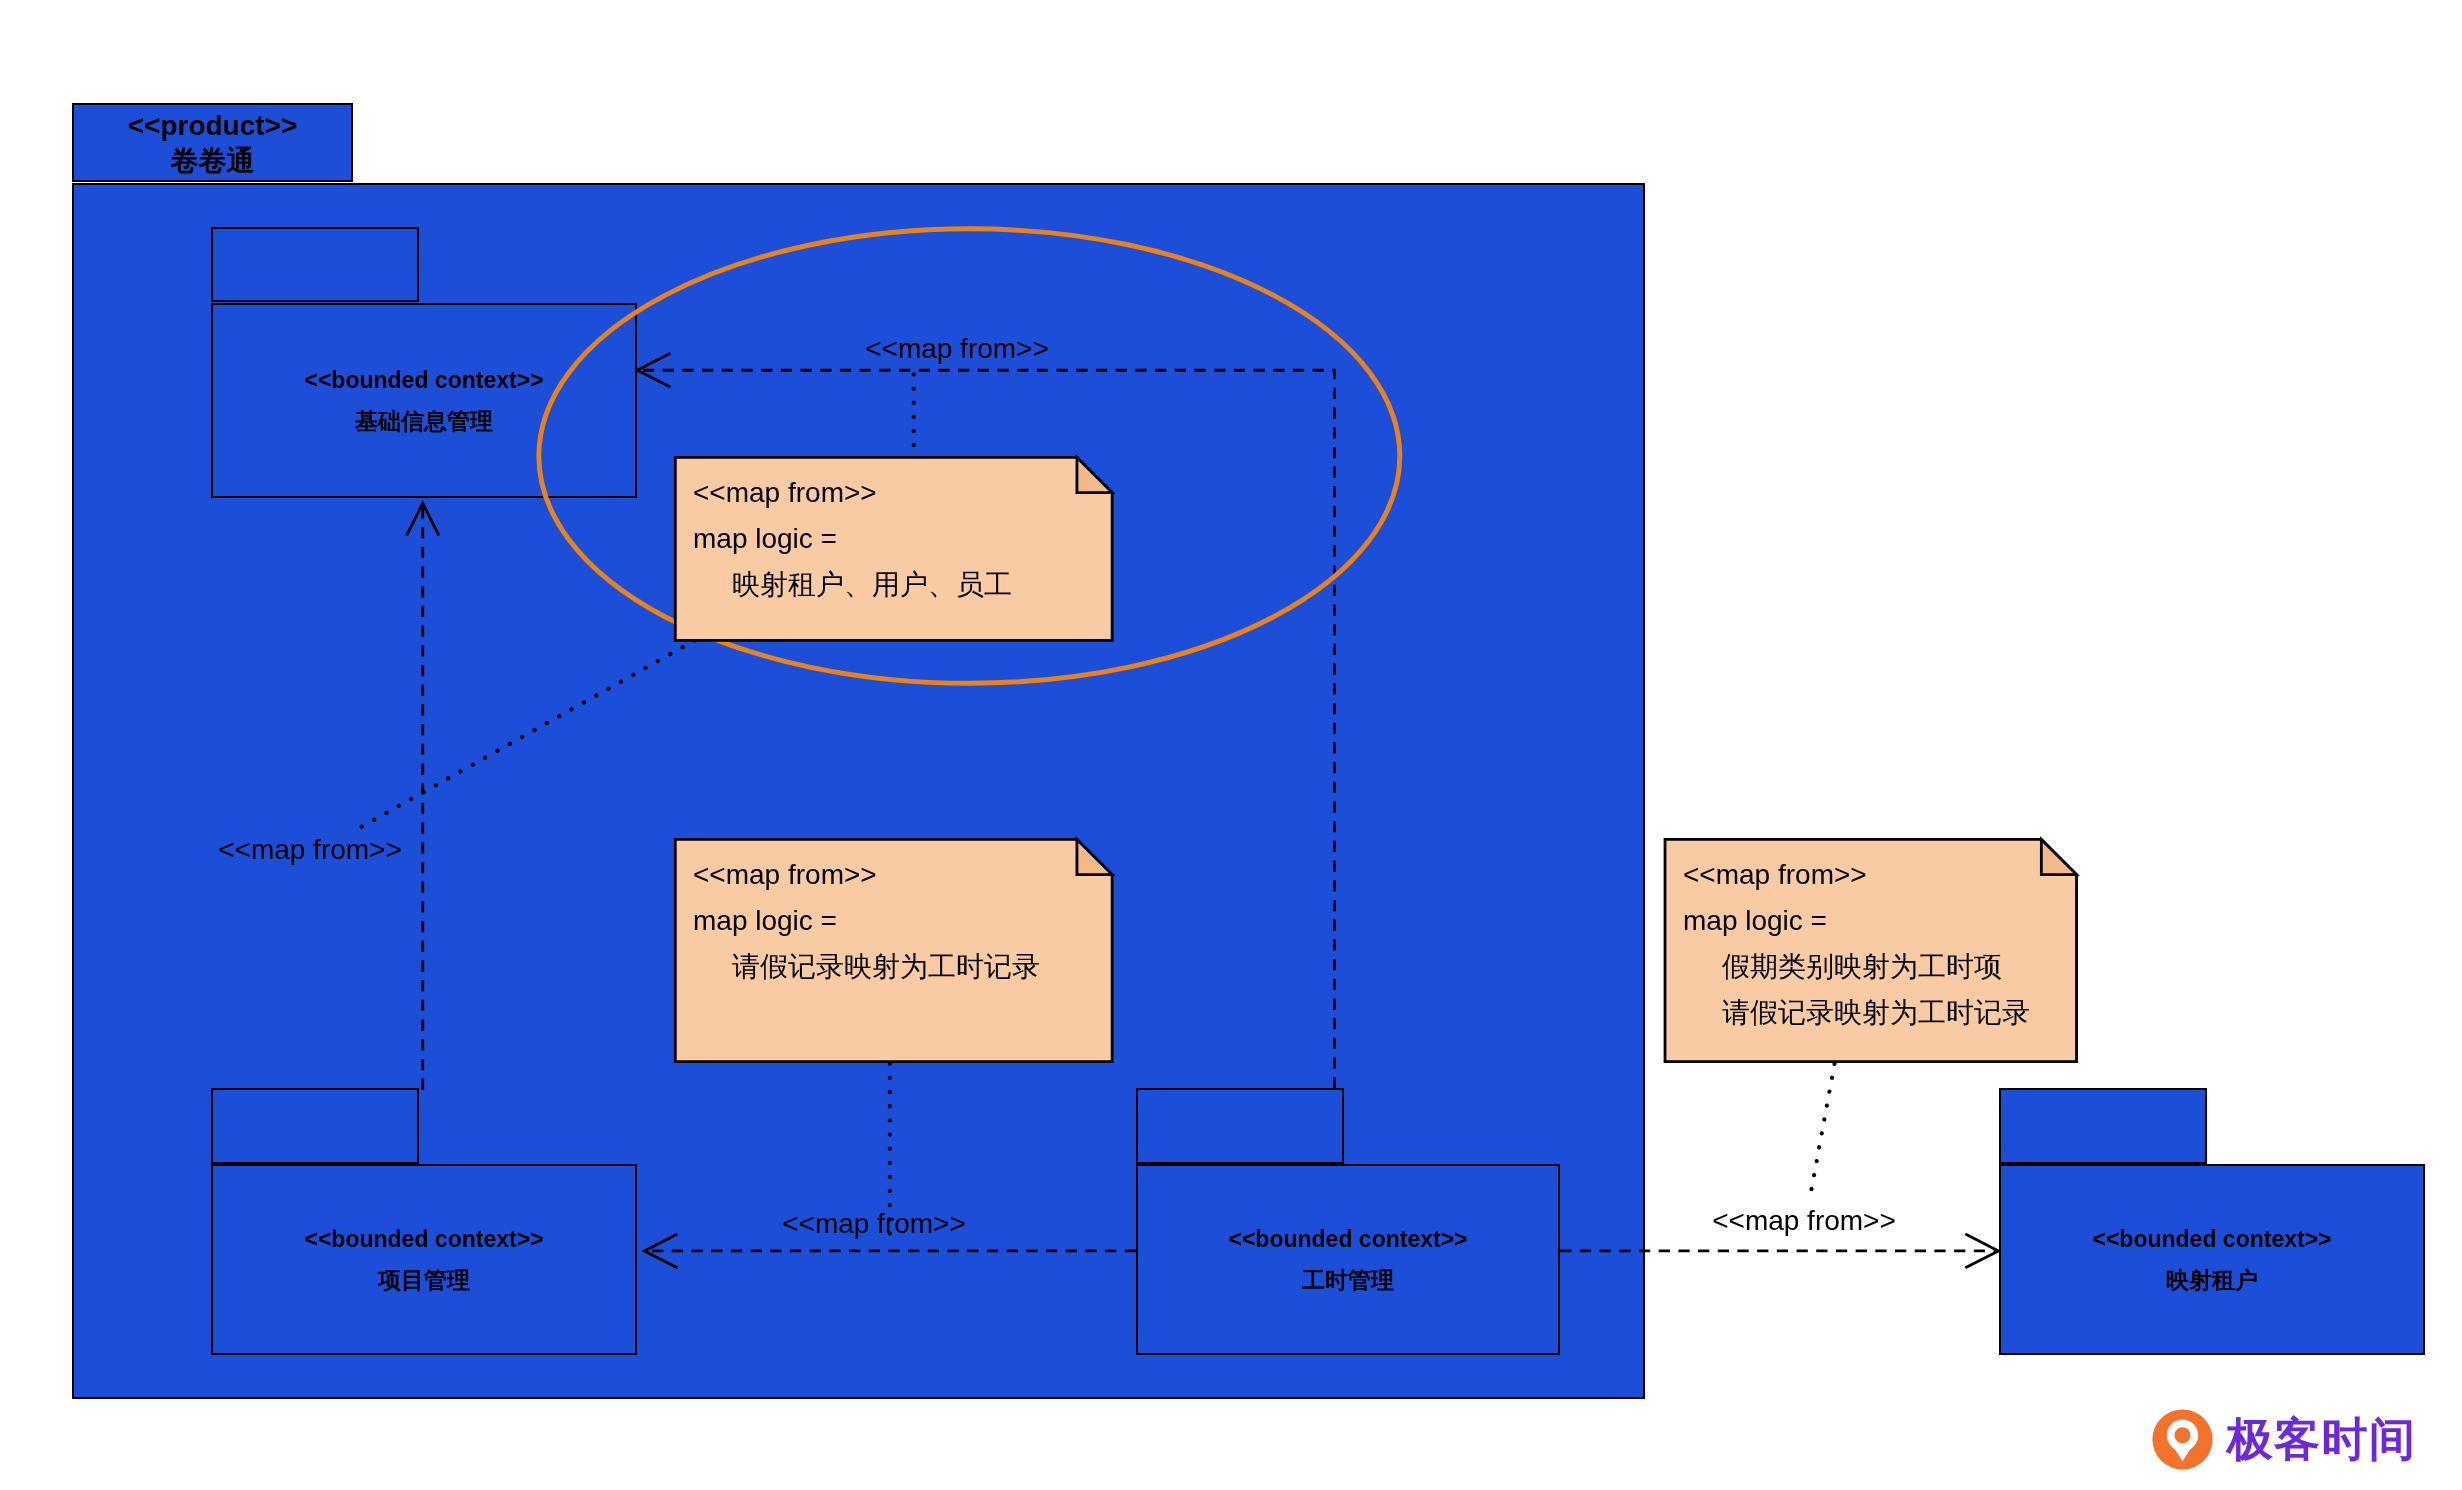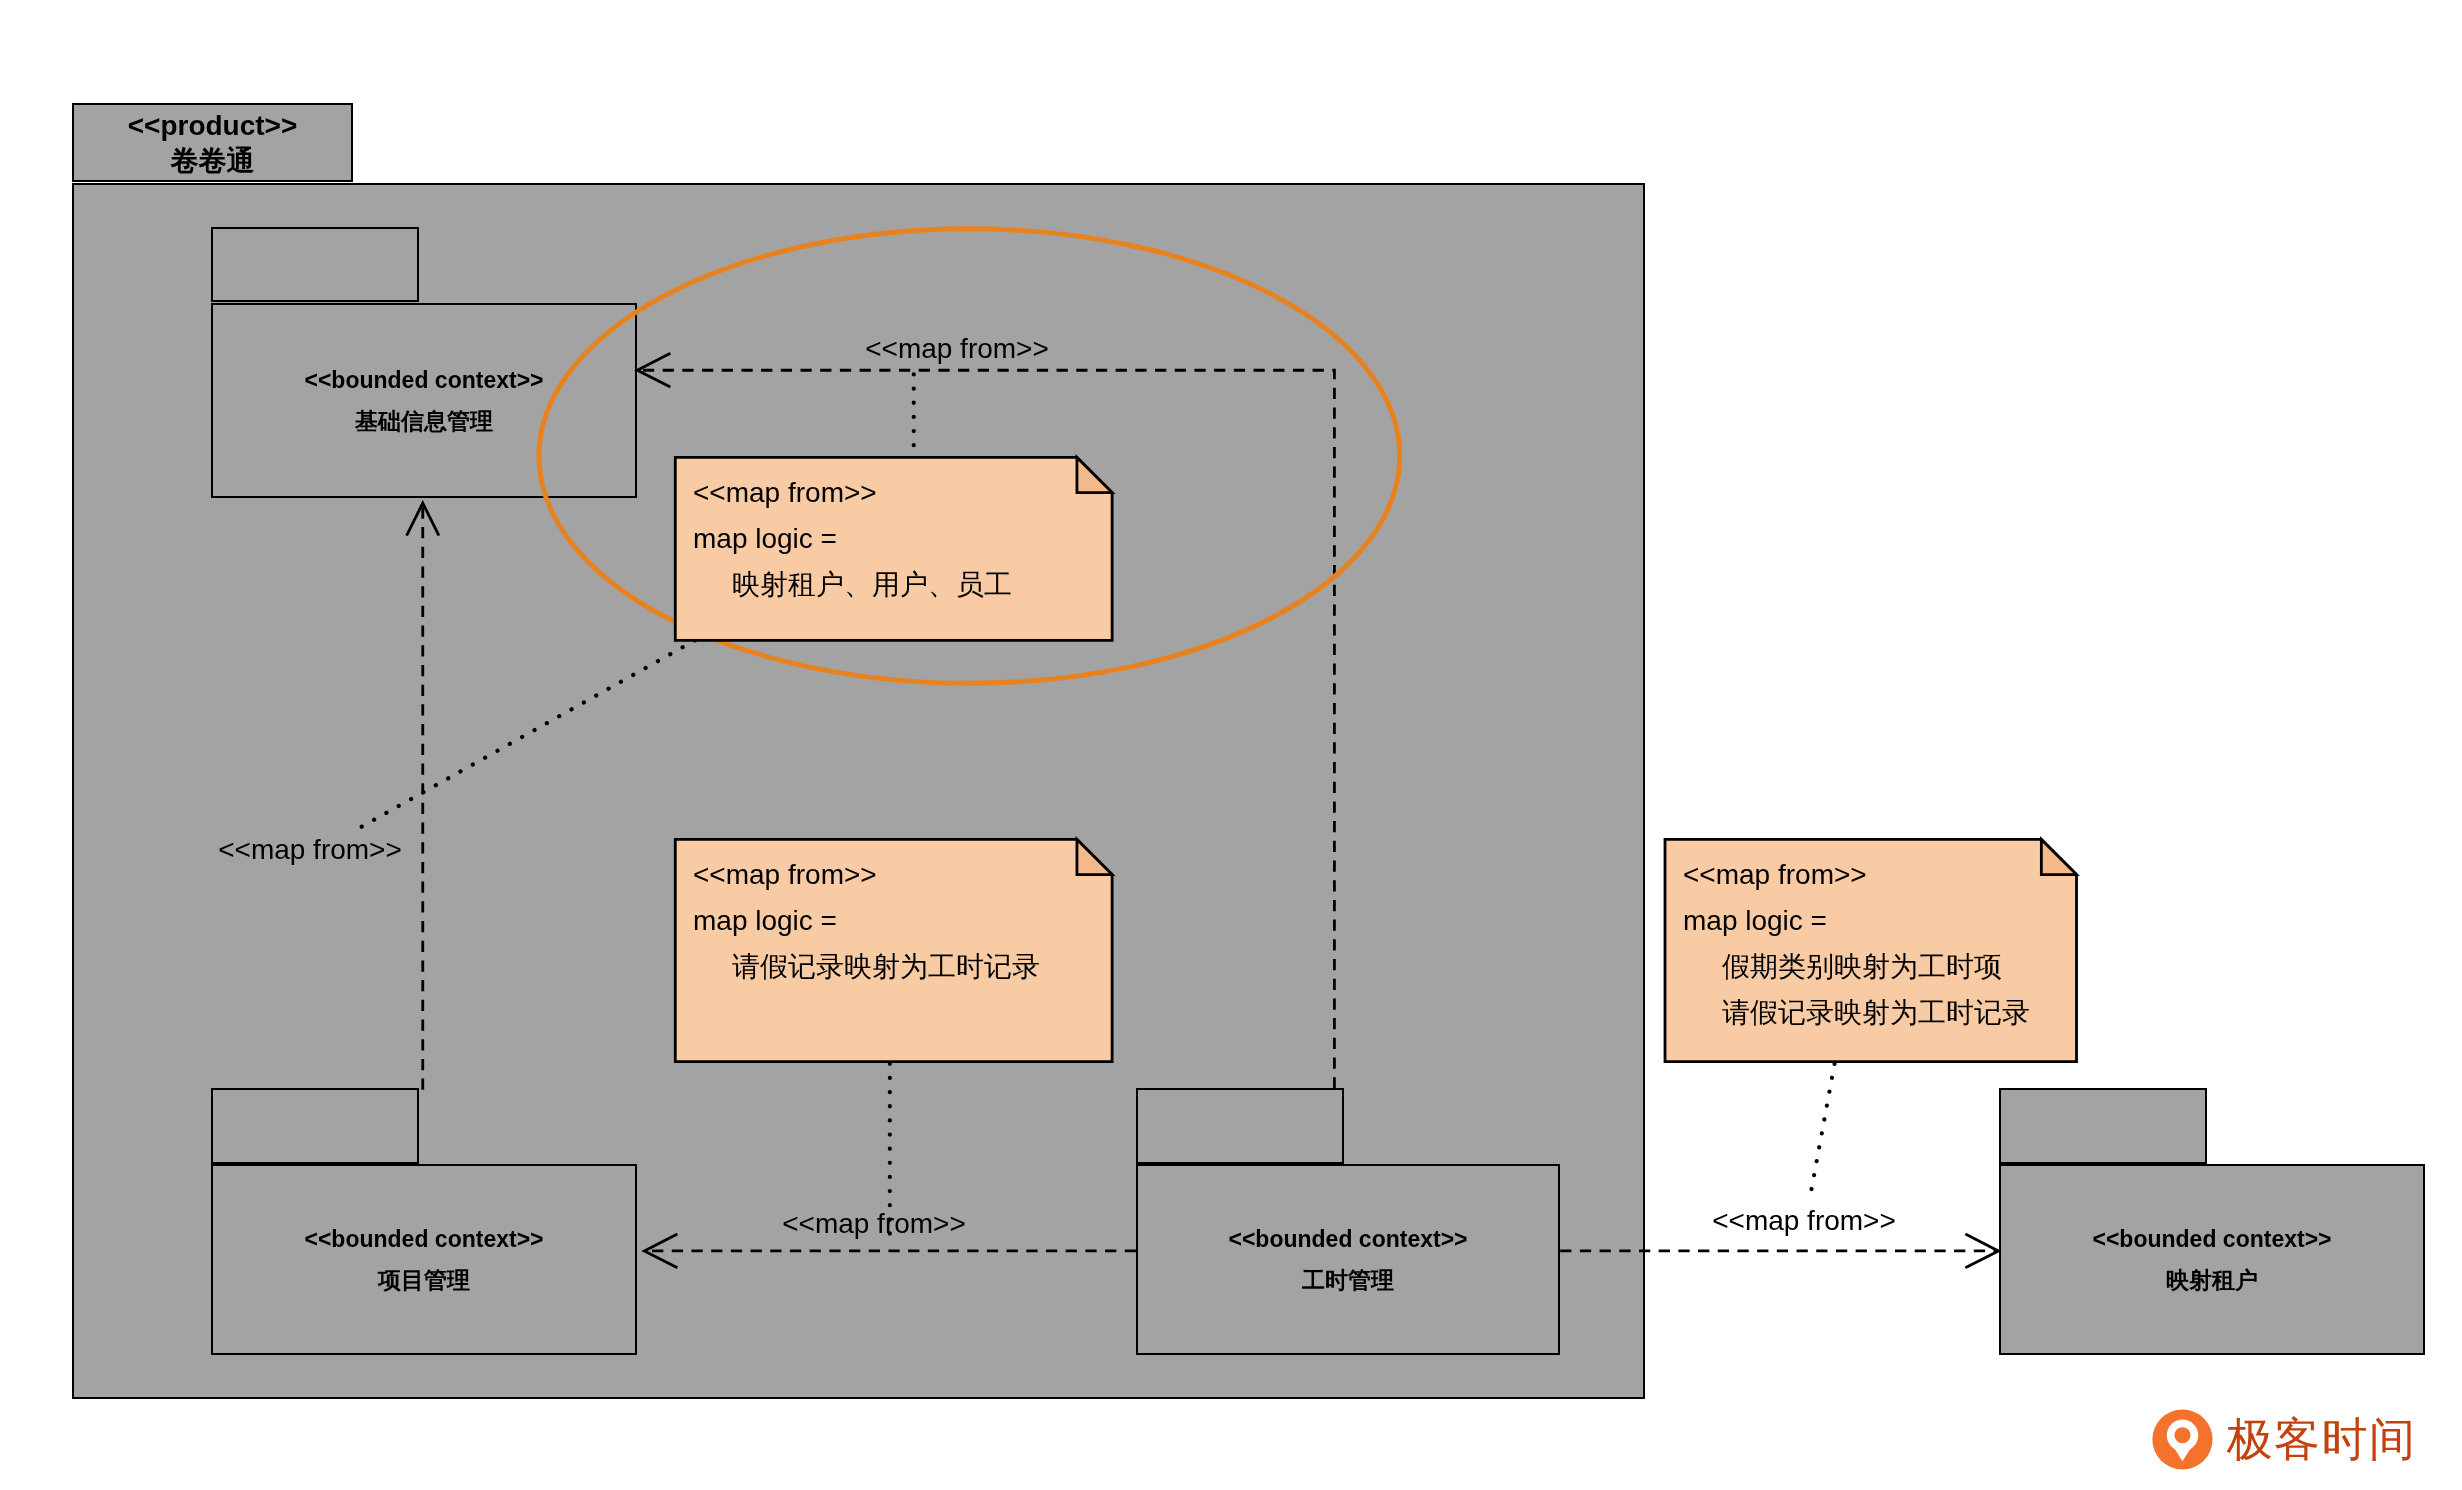--- a/index.html
+++ b/index.html
@@ -7,21 +7,21 @@
   body {
     position: relative;
     background: #ffffff;
     font-family: "Liberation Sans", sans-serif;
     color: #000;
     overflow: hidden;
   }
   .pkg {
     position: absolute;
     border: 2.8px solid #000;
-    background: #a3a3a3;
+    background: #1d4ed8;
   }
   .pkg-text {
     display: flex;
     flex-direction: column;
     align-items: center;
     justify-content: center;
     height: 100%;
     font-weight: bold;
     font-size: 23px;
     line-height: 41px;
@@ -47,22 +47,22 @@
     white-space: nowrap;
   }
   .logo {
     position: absolute;
     display: flex;
     align-items: center;
     gap: 12.7px;
   }
   .logo-text {
     font-size: 46px;
-    font-weight: 400;
-    color: #c2410c;
+    font-weight: 700;
+    color: #6d28d9;
     letter-spacing: 1.4px;
     white-space: nowrap;
   }
 </style>
 </head>
 <body>
 
 <div class="pkg" style="left:72px; top:103px; width:281px; height:79px;">
   <div class="pkg-text" style="font-size:28px; line-height:35px;">
     <div>&lt;&lt;product&gt;&gt;</div>

